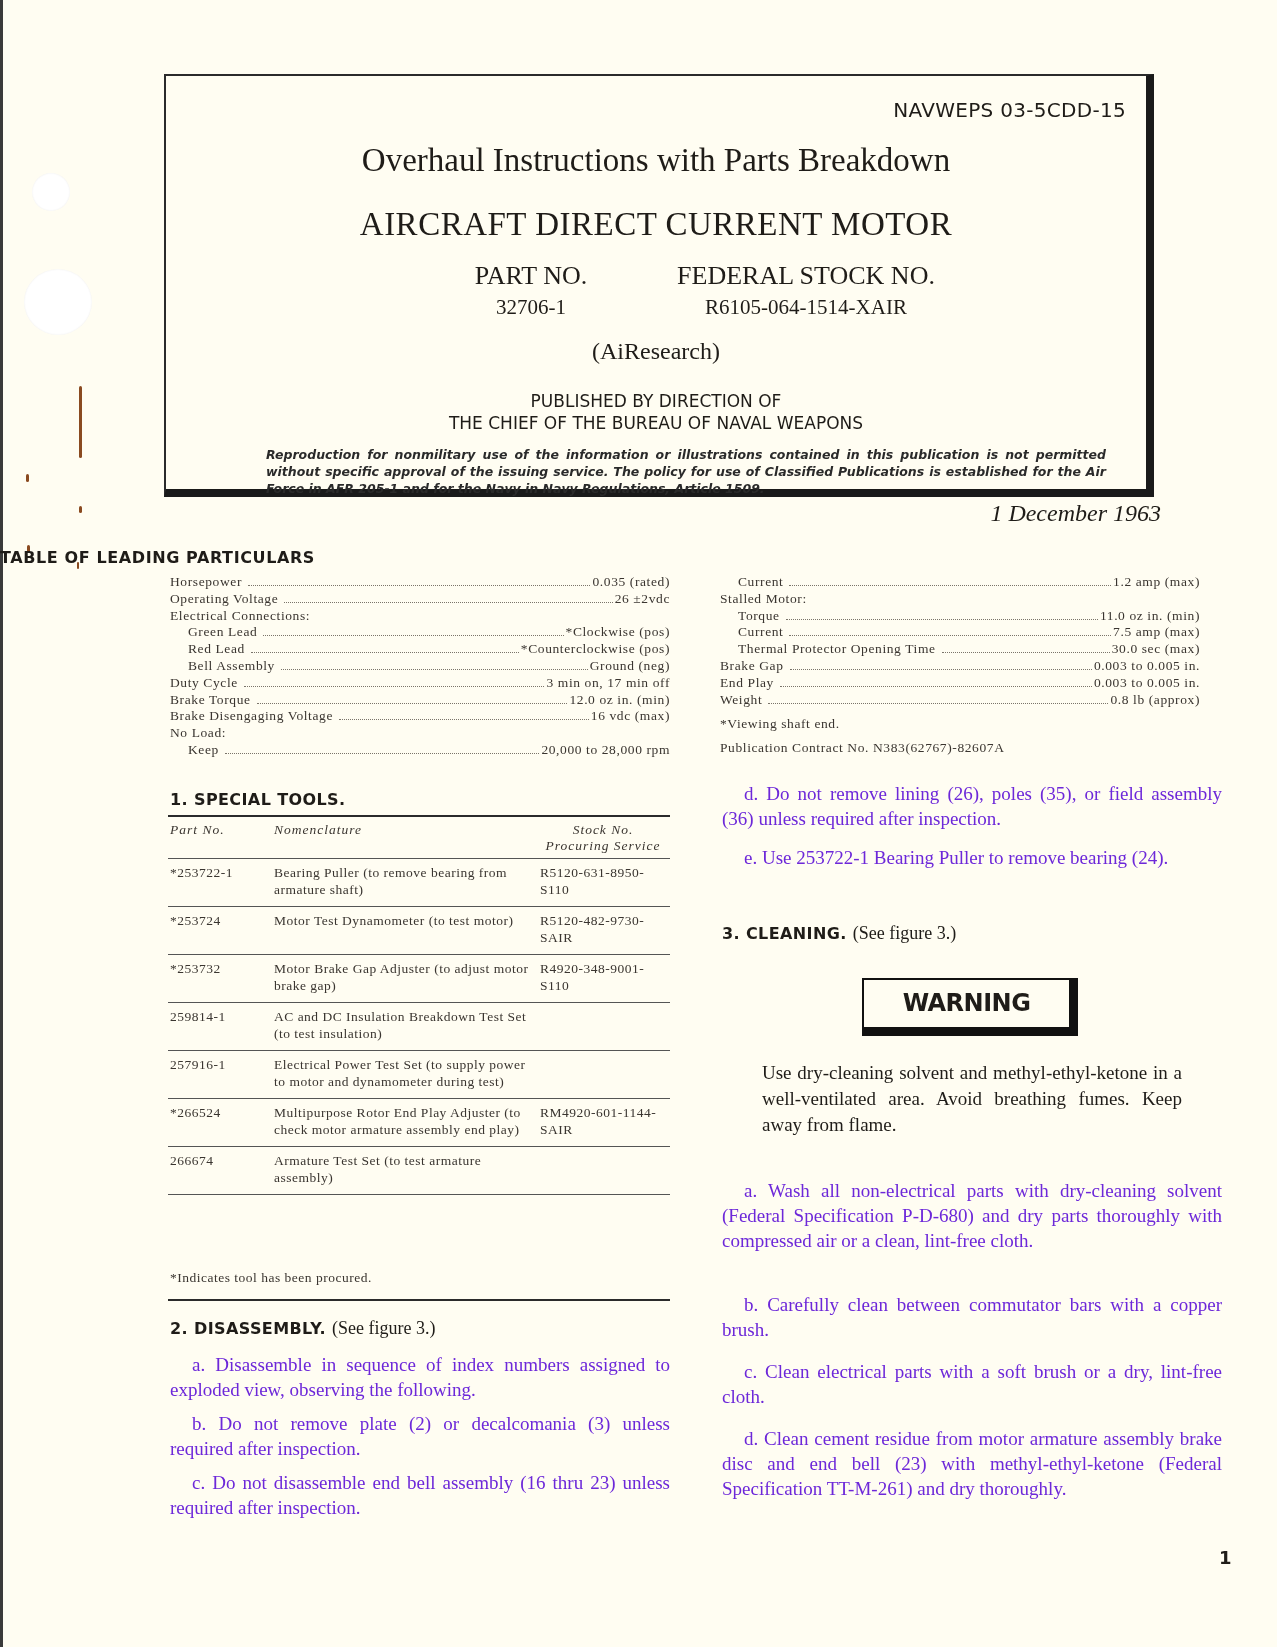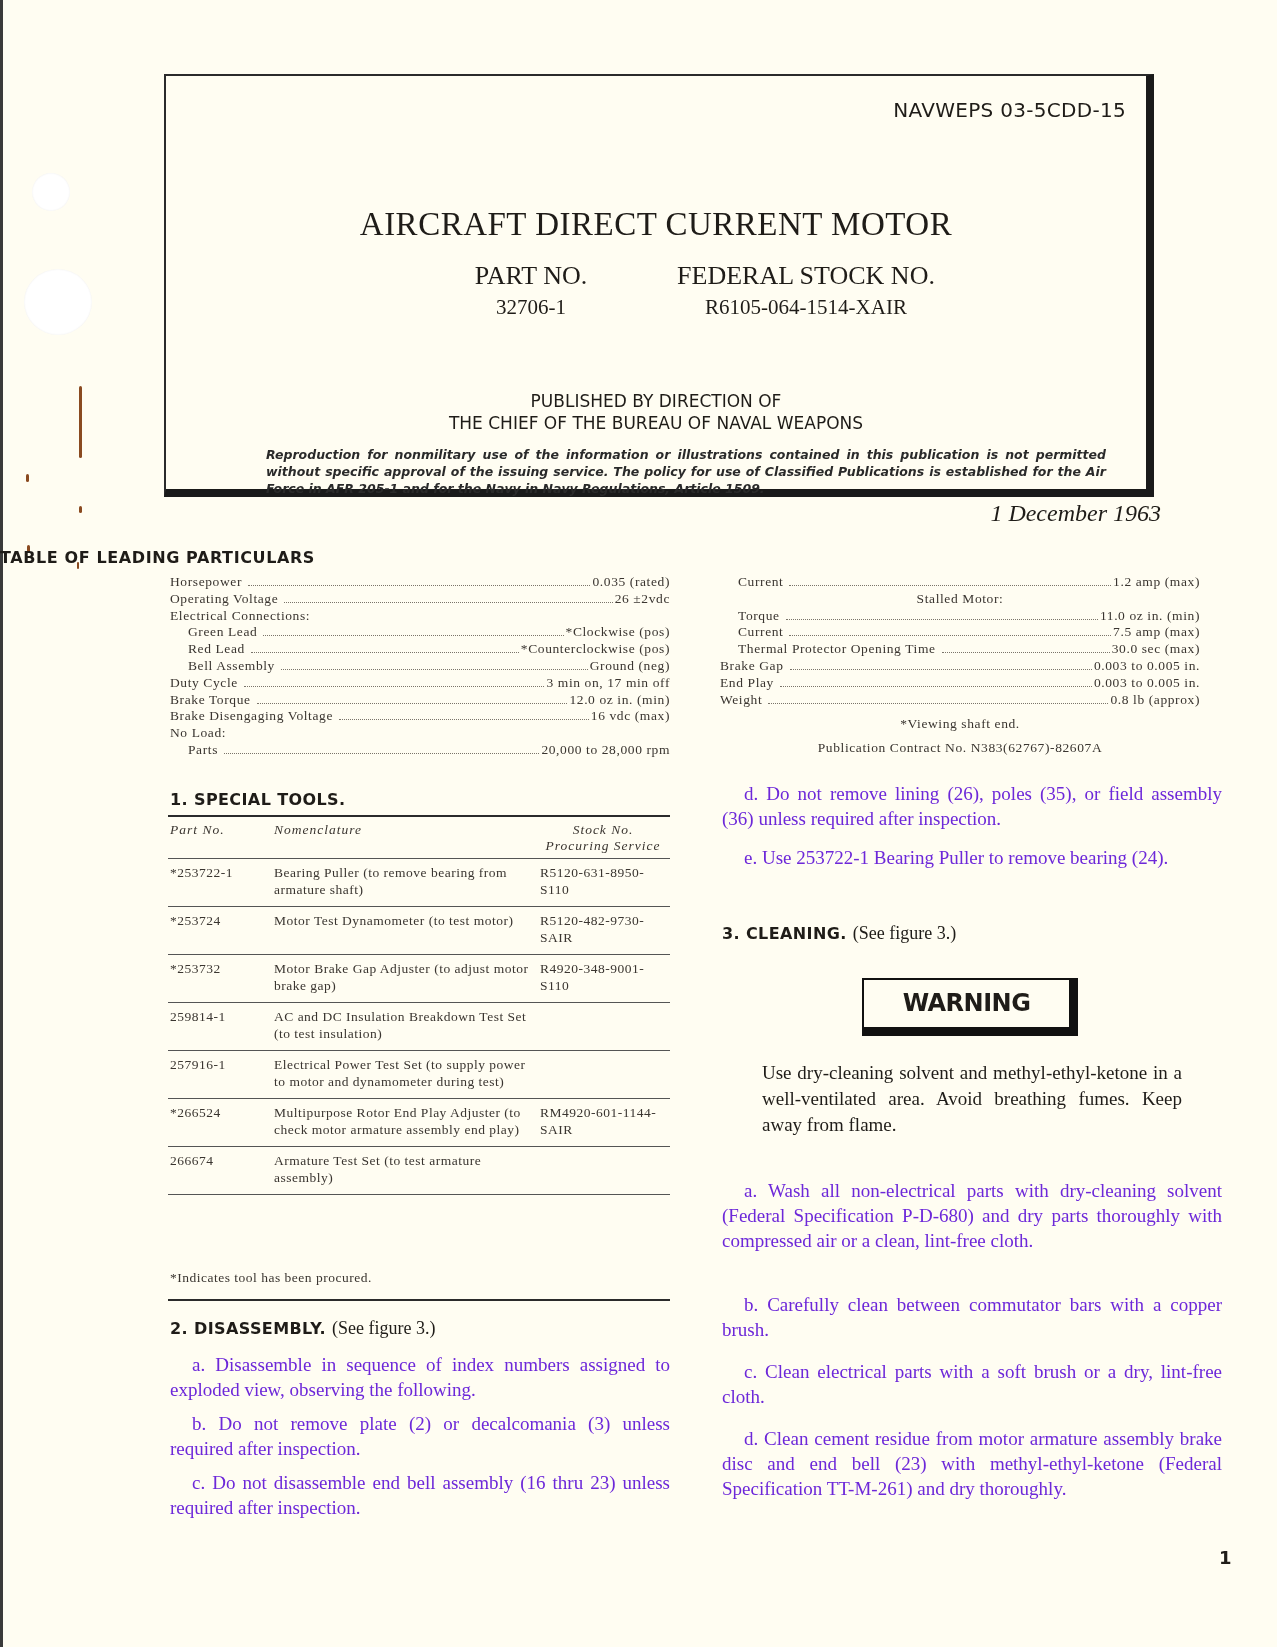--- a/index.html
+++ b/index.html
@@ -62,21 +62,21 @@
     font-style: italic; font-size: 24px;
   }
 
   
   .lp-title {
     position: absolute; left: 0; width: 1277px; top: 548px; text-align: left;
     font-family: "DejaVu Sans", sans-serif; font-weight: bold; font-size: 16px; letter-spacing: 0.6px;
   }
   .lp-col { position: absolute; font-size: 13.5px; letter-spacing: 0.6px; color: #3a3530; }
   .lp-left { left: 170px; top: 574px; width: 500px; }
-  .lp-right { left: 720px; top: 574px; width: 480px; text-align: center; }
+  .lp-right { left: 720px; top: 574px; width: 480px; }
   .lp-row { display: flex; align-items: baseline; height: 16.8px; white-space: nowrap; }
   .lp-row .k { flex: 0 0 auto; }
   .lp-row .dots { flex: 1 1 auto; border-bottom: 1px dotted #7a746a; margin: 0 2px 3px 6px; }
   .lp-row .v { flex: 0 0 auto; }
   .lp-row.indent .k { padding-left: 18px; }
   .lp-head { height: 16.8px; }
   .lp-note { margin-top: 8px; }
   .lp-contract { margin-top: 8px; }
 
   
@@ -141,29 +141,31 @@
 <div class="punch-hole" style="left:32px;top:173px;width:38px;height:38px;"></div>
 <div class="punch-hole" style="left:24px;top:269px;width:68px;height:66px;"></div>
 <div class="stain" style="left:79px;top:386px;width:3px;height:72px;"></div>
 <div class="stain" style="left:26px;top:474px;width:3px;height:8px;"></div>
 <div class="stain" style="left:79px;top:506px;width:3px;height:7px;"></div>
 <div class="stain" style="left:27px;top:545px;width:3px;height:8px;"></div>
 <div class="stain" style="left:77px;top:562px;width:2px;height:7px;"></div>
 
 <div class="title-box">
   <div class="navweps">NAVWEPS 03-5CDD-15</div>
+  <div class="overhaul-title">Overhaul Instructions with Parts Breakdown</div>
   <div class="motor-title">AIRCRAFT DIRECT CURRENT MOTOR</div>
   <div class="id-col part-col">
     <div class="lbl">PART NO.</div>
     <div class="val">32706-1</div>
   </div>
   <div class="id-col stock-col">
     <div class="lbl">FEDERAL STOCK NO.</div>
     <div class="val">R6105-064-1514-XAIR</div>
   </div>
+  <div class="airesearch">(AiResearch)</div>
   <div class="published">
     <div>PUBLISHED BY DIRECTION OF</div>
     <div>THE CHIEF OF THE BUREAU OF NAVAL WEAPONS</div>
   </div>
   <div class="repro">Reproduction for nonmilitary use of the information or illustrations contained in this publication is not permitted without specific approval of the issuing service. The policy for use of Classified Publications is established for the Air Force in AFR 205-1 and for the Navy in Navy Regulations, Article 1509.</div>
 </div>
 <div class="date">1 December 1963</div>
 
 <div class="lp-title">TABLE OF LEADING PARTICULARS</div>
 
@@ -204,21 +206,21 @@
       <span class="dots"></span>
       <span class="v">12.0 oz in. (min)</span>
     </div>
   <div class="lp-row">
       <span class="k">Brake Disengaging Voltage</span>
       <span class="dots"></span>
       <span class="v">16 vdc (max)</span>
     </div>
   <div class="lp-head">No Load:</div>
   <div class="lp-row indent">
-      <span class="k">Parts</span>
+      <span class="k">Keep</span>
       <span class="dots"></span>
       <span class="v">20,000 to 28,000 rpm</span>
     </div>
 </div>
 
 <div class="lp-col lp-right">
   <div class="lp-row indent">
       <span class="k">Current</span>
       <span class="dots"></span>
       <span class="v">1.2 amp (max)</span>

